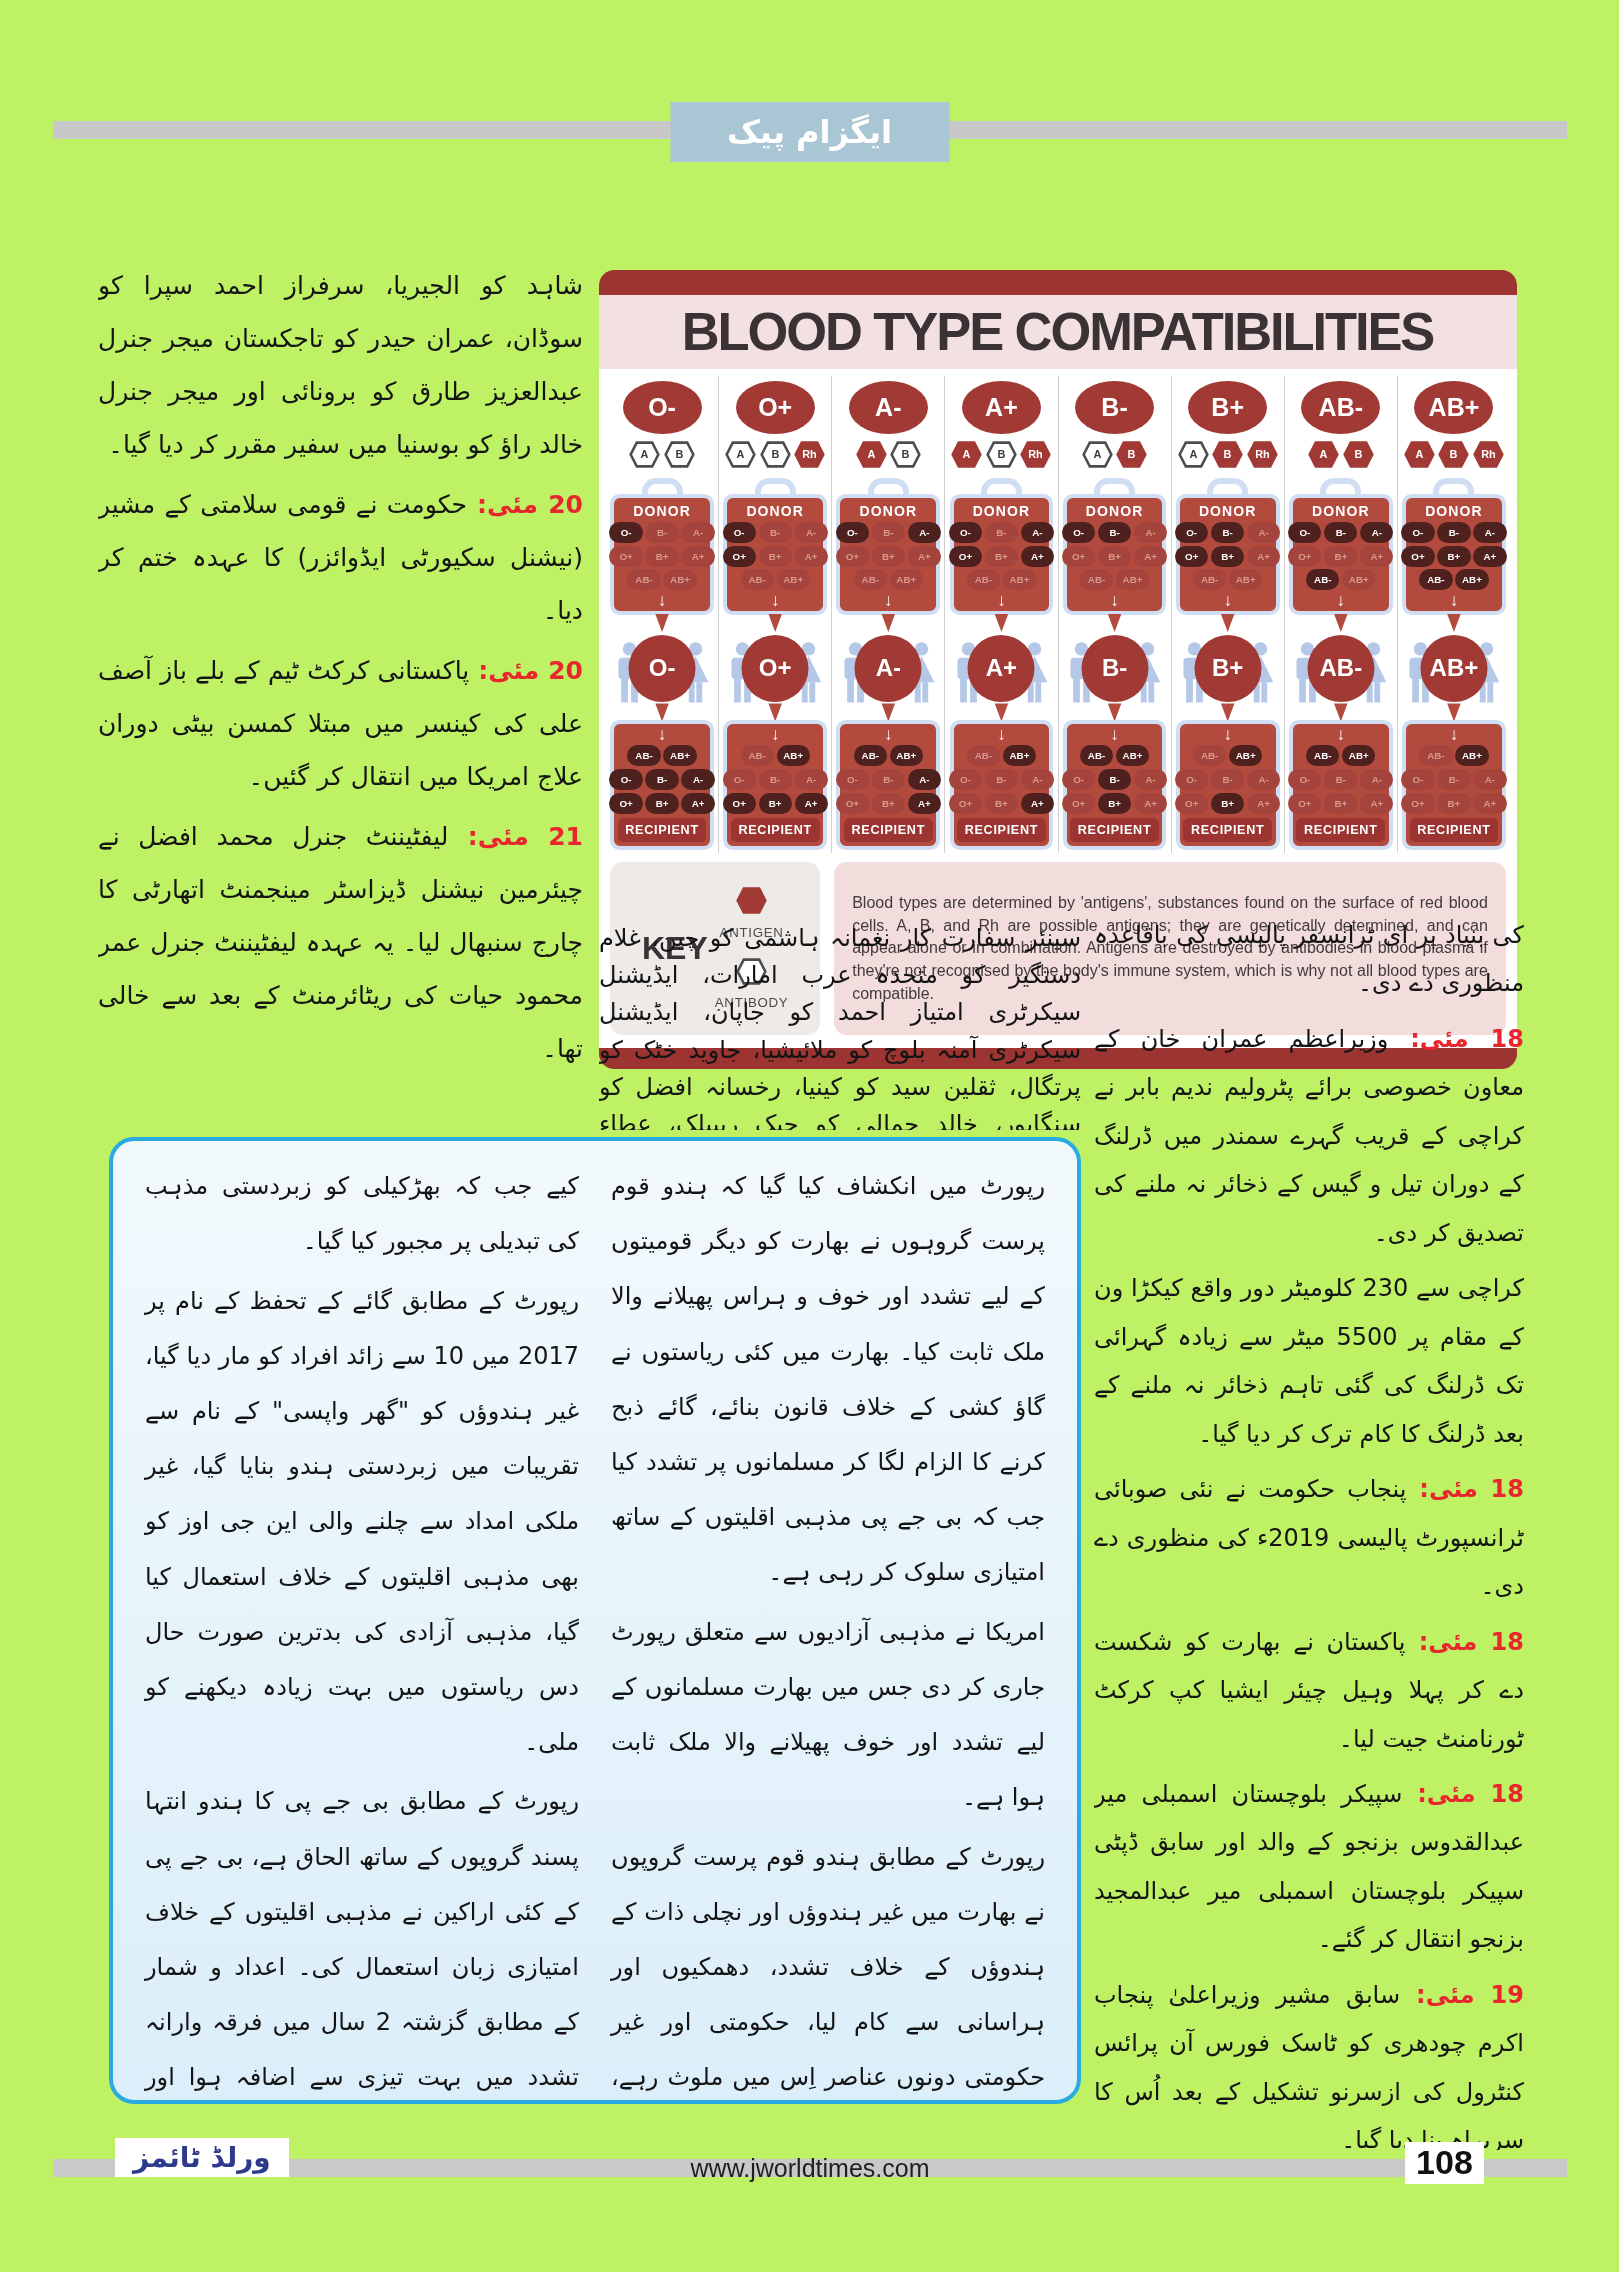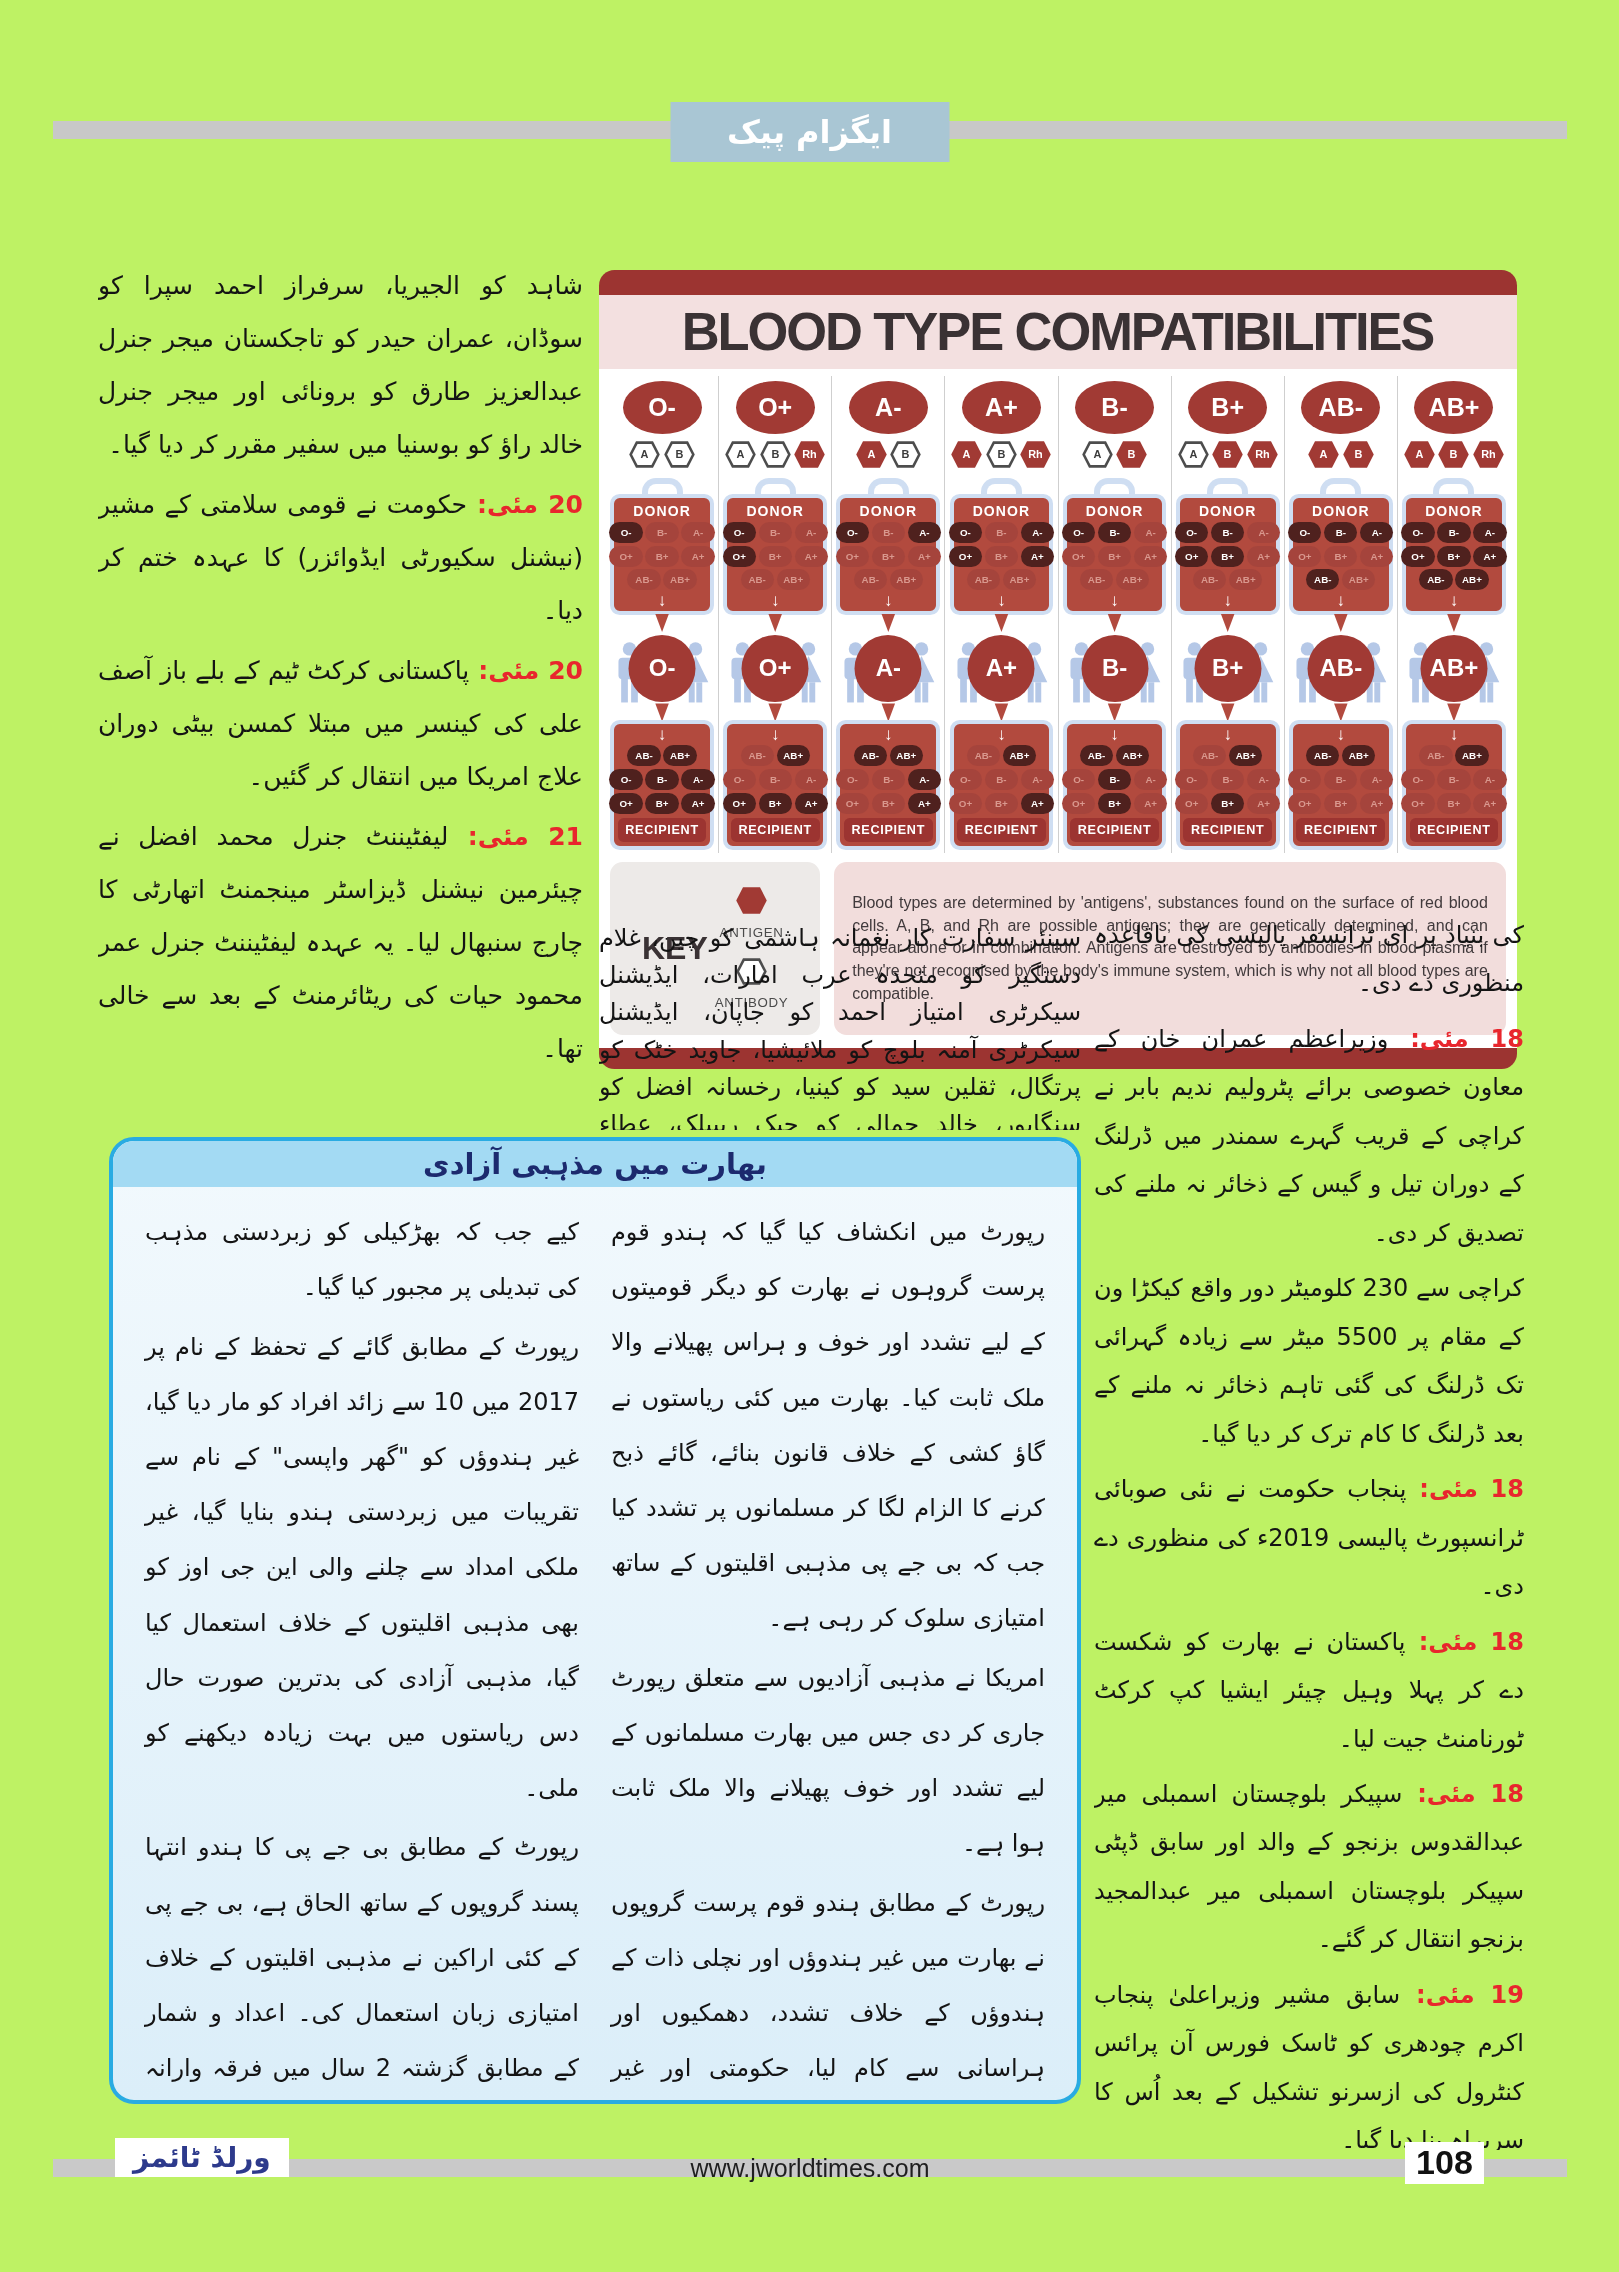--- a/index.html
+++ b/index.html
@@ -687,21 +687,20 @@
       <p class="para">کی بنیاد پر ای ٹرانسفر پالیسی کی باقاعدہ منظوری دے دی۔</p>
       <p class="para"><span class="date">18 مئی: </span>وزیراعظم عمران خان کے معاون خصوصی برائے پٹرولیم ندیم بابر نے کراچی کے قریب گہرے سمندر میں ڈرلنگ کے دوران تیل و گیس کے ذخائر نہ ملنے کی تصدیق کر دی۔</p>
       <p class="para">کراچی سے 230 کلومیٹر دور واقع کیکڑا ون کے مقام پر 5500 میٹر سے زیادہ گہرائی تک ڈرلنگ کی گئی تاہم ذخائر نہ ملنے کے بعد ڈرلنگ کا کام ترک کر دیا گیا۔</p>
       <p class="para"><span class="date">18 مئی: </span>پنجاب حکومت نے نئی صوبائی ٹرانسپورٹ پالیسی 2019ء کی منظوری دے دی۔</p>
       <p class="para"><span class="date">18 مئی: </span>پاکستان نے بھارت کو شکست دے کر پہلا وہیل چیئر ایشیا کپ کرکٹ ٹورنامنٹ جیت لیا۔</p>
       <p class="para"><span class="date">18 مئی: </span>سپیکر بلوچستان اسمبلی میر عبدالقدوس بزنجو کے والد اور سابق ڈپٹی سپیکر بلوچستان اسمبلی میر عبدالمجید بزنجو انتقال کر گئے۔</p>
       <p class="para"><span class="date">19 مئی: </span>سابق مشیر وزیراعلیٰ پنجاب اکرم چودھری کو ٹاسک فورس آن پرائس کنٹرول کی ازسرنو تشکیل کے بعد اُس کا سربراہ بنا دیا گیا۔</p>
     </div>
 
   <div id="focus-box">
-    <div class="fb-title">بھارت میں مذہبی آزادی</div>
     <div class="fb-cols">
       <div class="fb-col urdu-text" id="fb-col-1">
           <p class="para">رپورٹ میں انکشاف کیا گیا کہ ہندو قوم پرست گروہوں نے بھارت کو دیگر قومیتوں کے لیے تشدد اور خوف و ہراس پھیلانے والا ملک ثابت کیا۔ بھارت میں کئی ریاستوں نے گاؤ کشی کے خلاف قانون بنائے، گائے ذبح کرنے کا الزام لگا کر مسلمانوں پر تشدد کیا جب کہ بی جے پی مذہبی اقلیتوں کے ساتھ امتیازی سلوک کر رہی ہے۔</p>
           <p class="para">امریکا نے مذہبی آزادیوں سے متعلق رپورٹ جاری کر دی جس میں بھارت مسلمانوں کے لیے تشدد اور خوف پھیلانے والا ملک ثابت ہوا ہے۔</p>
           <p class="para">رپورٹ کے مطابق ہندو قوم پرست گروپوں نے بھارت میں غیر ہندوؤں اور نچلی ذات کے ہندوؤں کے خلاف تشدد، دھمکیوں اور ہراسانی سے کام لیا، حکومتی اور غیر حکومتی دونوں عناصر اِس میں ملوث رہے، تقریباً ایک تہائی ریاستی حکومتوں نے غیر ہندوؤں کے خلاف مذہبی تبدیلی کے مخالف اور گائے کے ذبیحہ کے قوانین پر عمل کیا، کئی نسلوں سے دودھ، چمڑے اور گوشت کے کاروبار میں ملوث مسلمان اور دلت تاجروں کے خلاف بلوائیوں نے حملے</p>
         </div>
       <div class="fb-col urdu-text" id="fb-col-2">
           <p class="para">کیے جب کہ بھڑکیلی کو زبردستی مذہب کی تبدیلی پر مجبور کیا گیا۔</p>
           <p class="para">رپورٹ کے مطابق گائے کے تحفظ کے نام پر 2017 میں 10 سے زائد افراد کو مار دیا گیا، غیر ہندوؤں کو "گھر واپسی" کے نام سے تقریبات میں زبردستی ہندو بنایا گیا، غیر ملکی امداد سے چلنے والی این جی اوز کو بھی مذہبی اقلیتوں کے خلاف استعمال کیا گیا، مذہبی آزادی کی بدترین صورت حال دس ریاستوں میں بہت زیادہ دیکھنے کو ملی۔</p>
           <p class="para">رپورٹ کے مطابق بی جے پی کا ہندو انتہا پسند گروپوں کے ساتھ الحاق ہے، بی جے پی کے کئی اراکین نے مذہبی اقلیتوں کے خلاف امتیازی زبان استعمال کی۔ اعداد و شمار کے مطابق گزشتہ 2 سال میں فرقہ وارانہ تشدد میں بہت تیزی سے اضافہ ہوا اور مودی حکومت فرقہ وارانہ تشدد کا شکار اقلیتوں کو تحفظ دینے میں ناکام رہی، مودی کی جماعت کے رہنماؤں کی بھڑکیلی تقریروں سے اقلیتوں کے خلاف تشدد کو ہوا ملی جب کہ بھارتی ریاستی ادارے اِن چیلنجوں سے نمٹنے میں بری طرح سے ناکام رہے۔</p>

